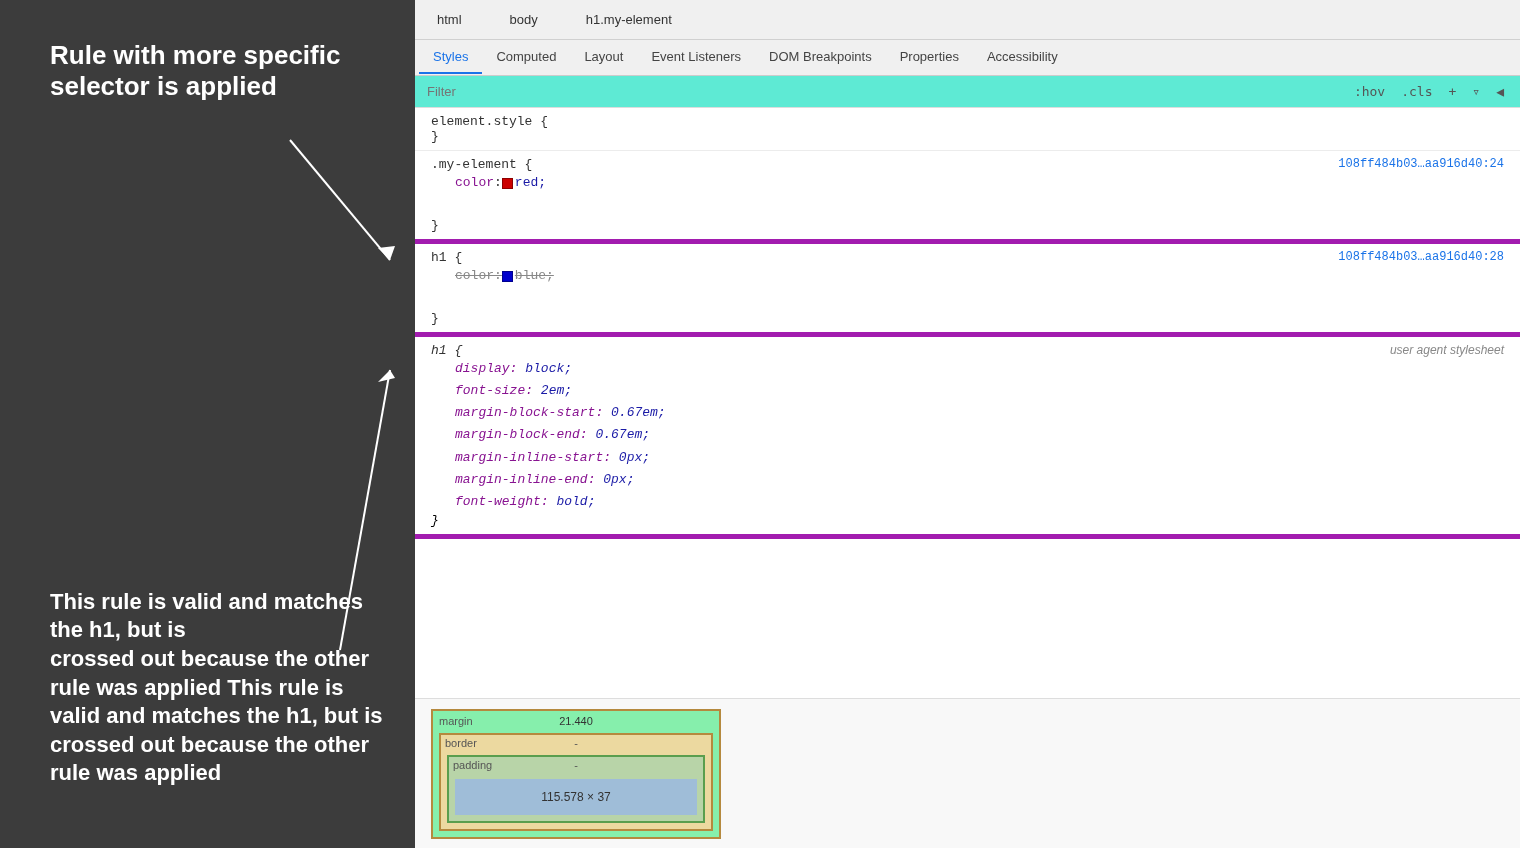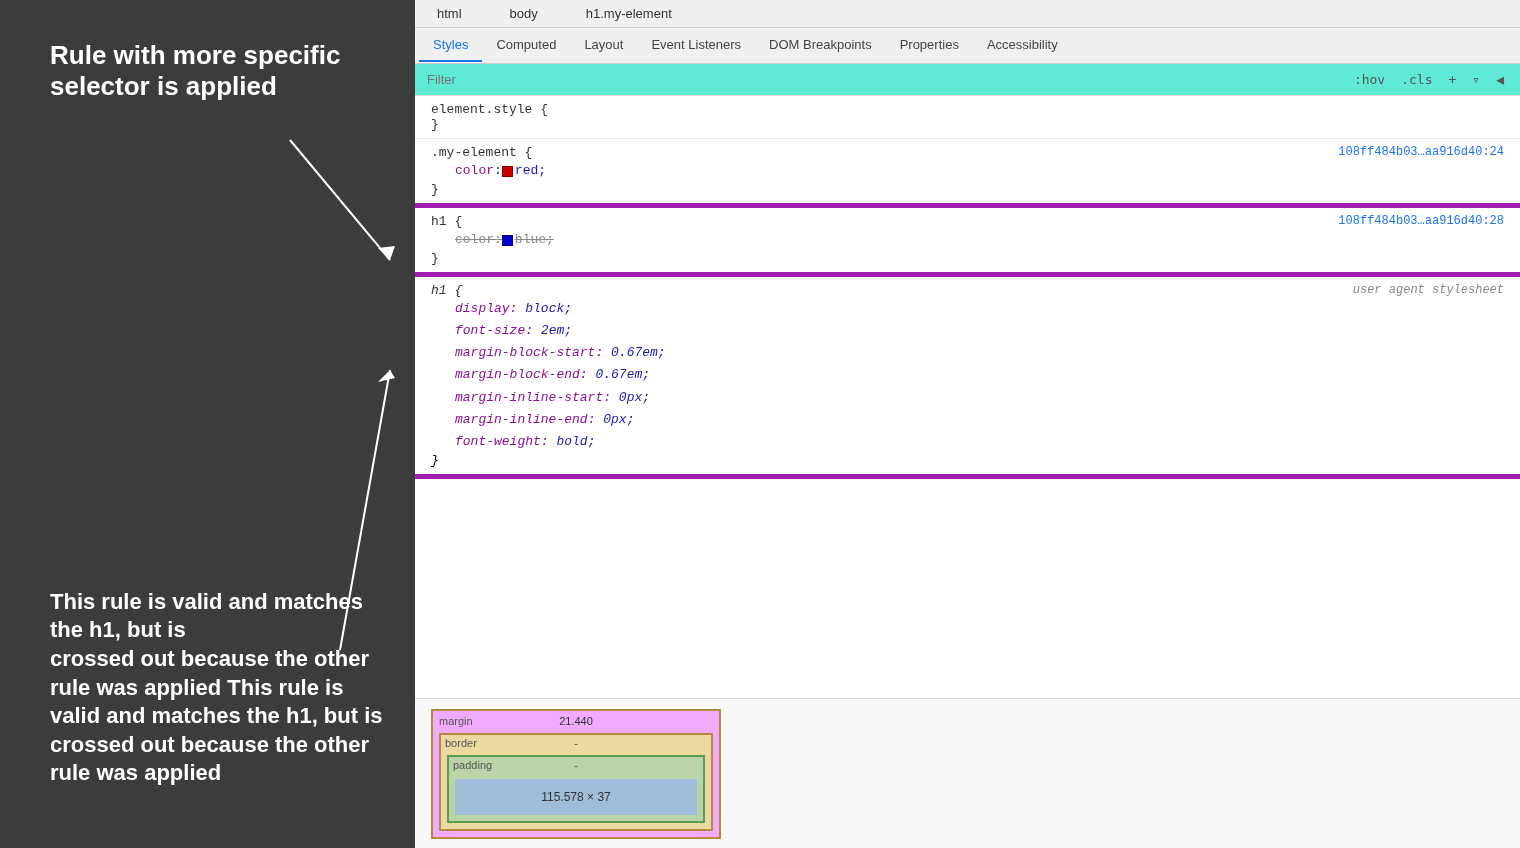--- a/index.html
+++ b/index.html
@@ -67,21 +67,21 @@
     
     .breadcrumb {
       background: #f0f0f0;
       border-bottom: 1px solid #d0d0d0;
       padding: 8px 16px;
       display: flex;
       align-items: center;
       gap: 16px;
       font-size: 13px;
       color: #333;
-      height: 28px;
+      height: 40px;
     }
 
     .breadcrumb-item {
       padding: 2px 6px;
       cursor: pointer;
       border-radius: 2px;
     }
 
     .breadcrumb-separator {
       color: #888;
@@ -208,42 +208,42 @@
       display: inline-block;
       width: 11px;
       height: 11px;
       border: 1px solid rgba(0,0,0,0.3);
       vertical-align: middle;
       margin-right: 2px;
       cursor: pointer;
     }
 
     .colon { color: #333; }
-    .brace { color: #333; }
+    .brace { color: #333; margin-top: 24px; }
 
     
     .css-block-italic .selector,
     .css-block-italic .prop-name,
     .css-block-italic .prop-value,
     .css-block-italic .colon,
     .css-block-italic .brace {
       font-style: italic;
       color: #881391;
     }
 
     .css-block-italic .selector { color: #333; font-style: italic; }
     .css-block-italic .prop-name { color: #881391; font-style: italic; }
     .css-block-italic .prop-value { color: #1a1aa6; font-style: italic; }
 
     .source-link-gray {
       color: #888;
       font-size: 12px;
       font-style: italic;
       white-space: nowrap;
-      font-family: Liberation Mono, monospace;
+      font-family: Liberation Sans, sans-serif;
     }
 
     
     .element-style-block {
       padding: 6px 16px;
       border-bottom: 1px solid #ececec;
       color: #333;
     }
 
     
@@ -253,21 +253,21 @@
       border-top: 1px solid #ddd;
       display: flex;
       align-items: flex-start;
       padding: 10px 16px;
     }
 
     .box-model {
       width: 290px;
       height: 130px;
       border: 2px solid #b5893e;
-      background: #f0abfc;
+      background: #86efac;
       position: relative;
       font-size: 12px;
       font-family: Arial, sans-serif;
     }
 
     .box-label {
       position: absolute;
       top: 4px;
       left: 6px;
       color: #555;

